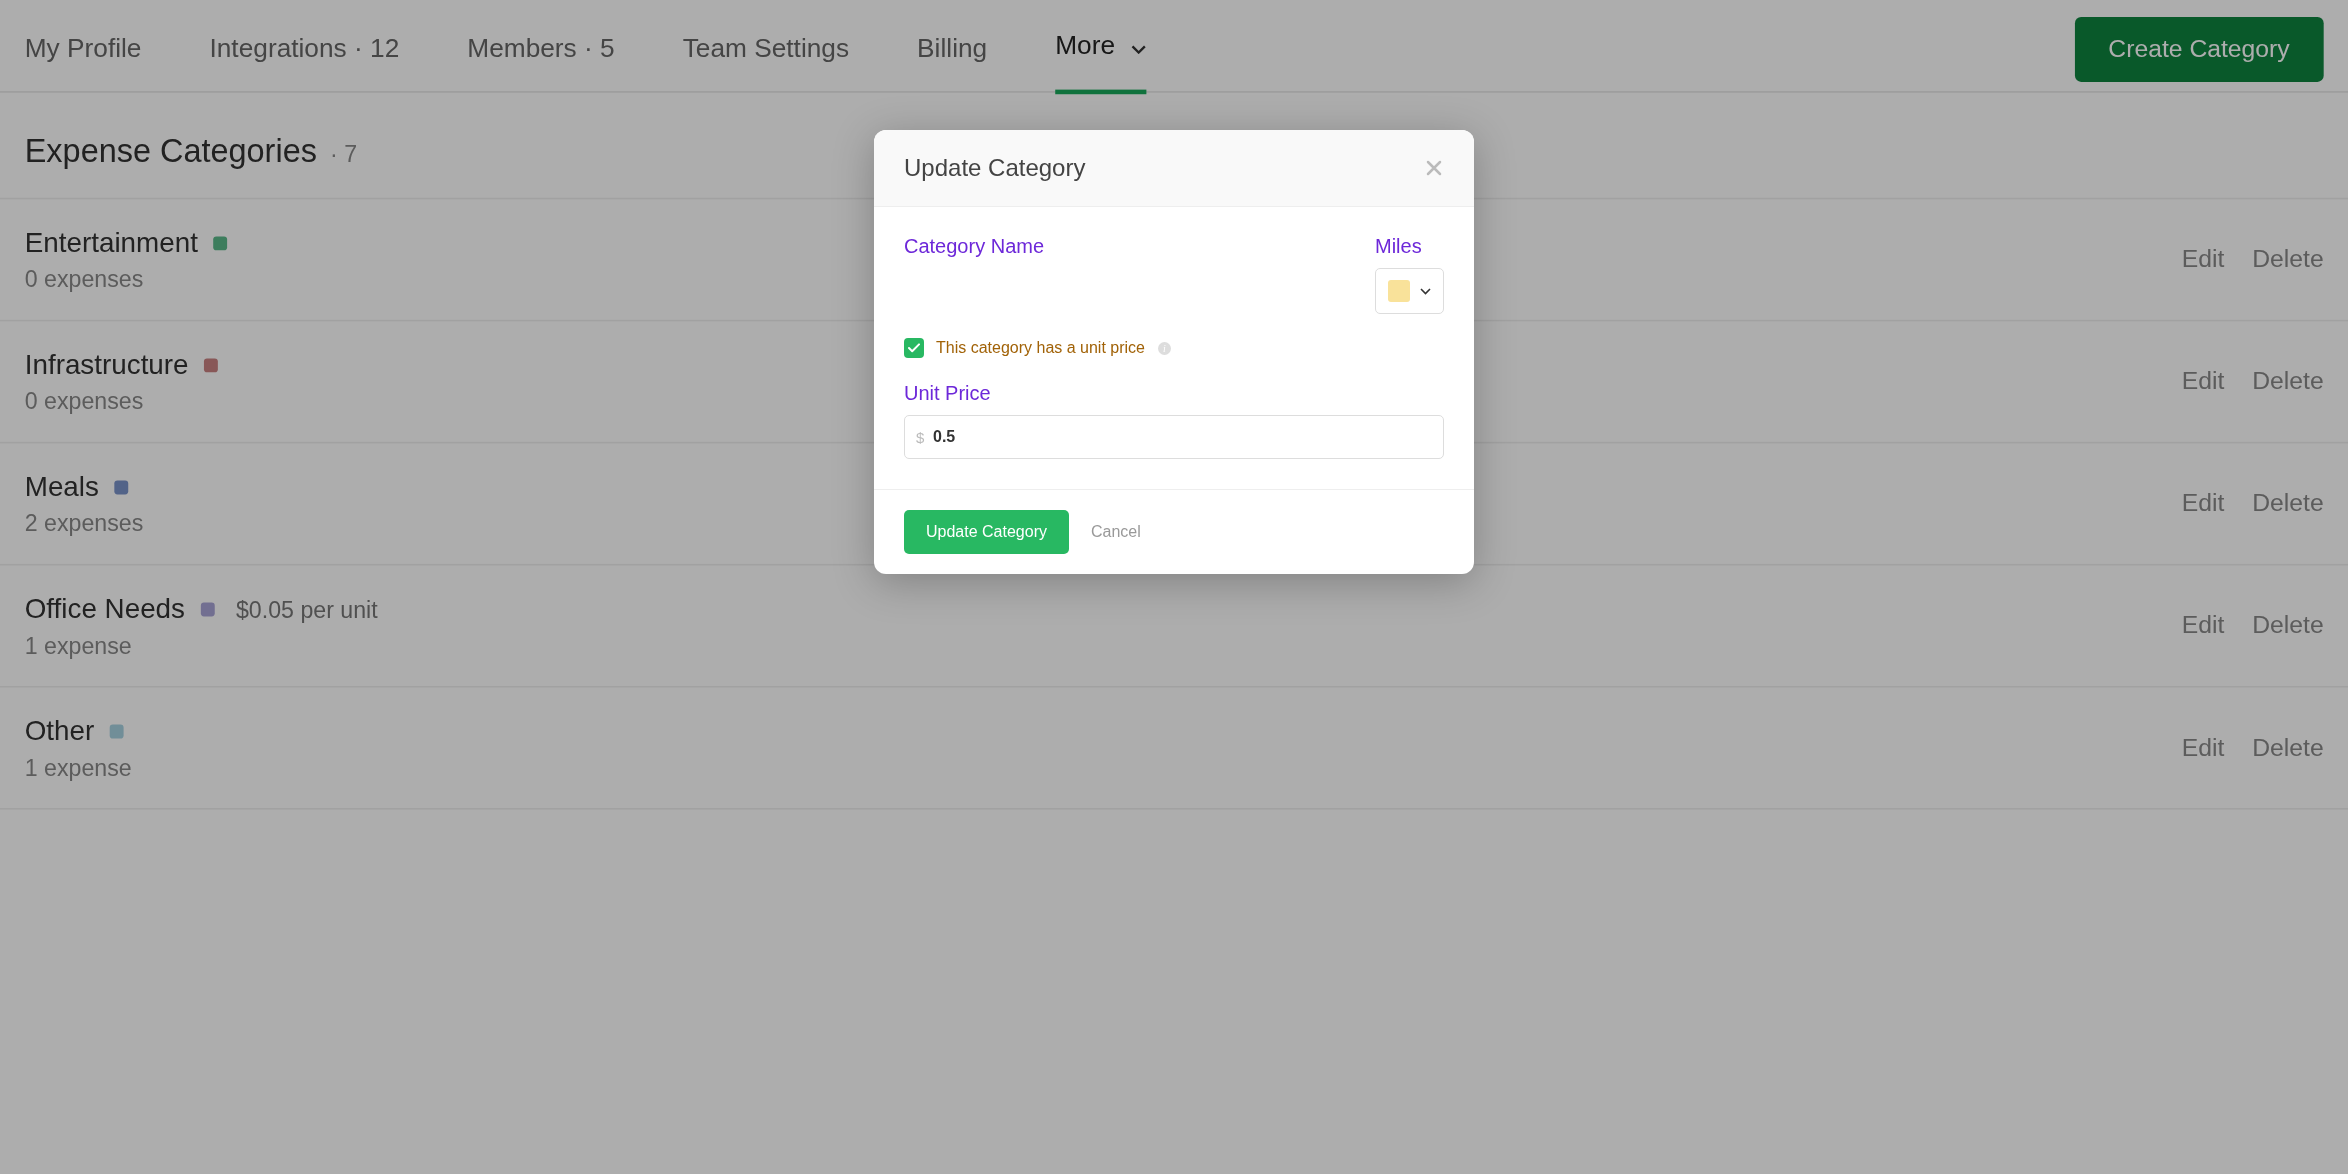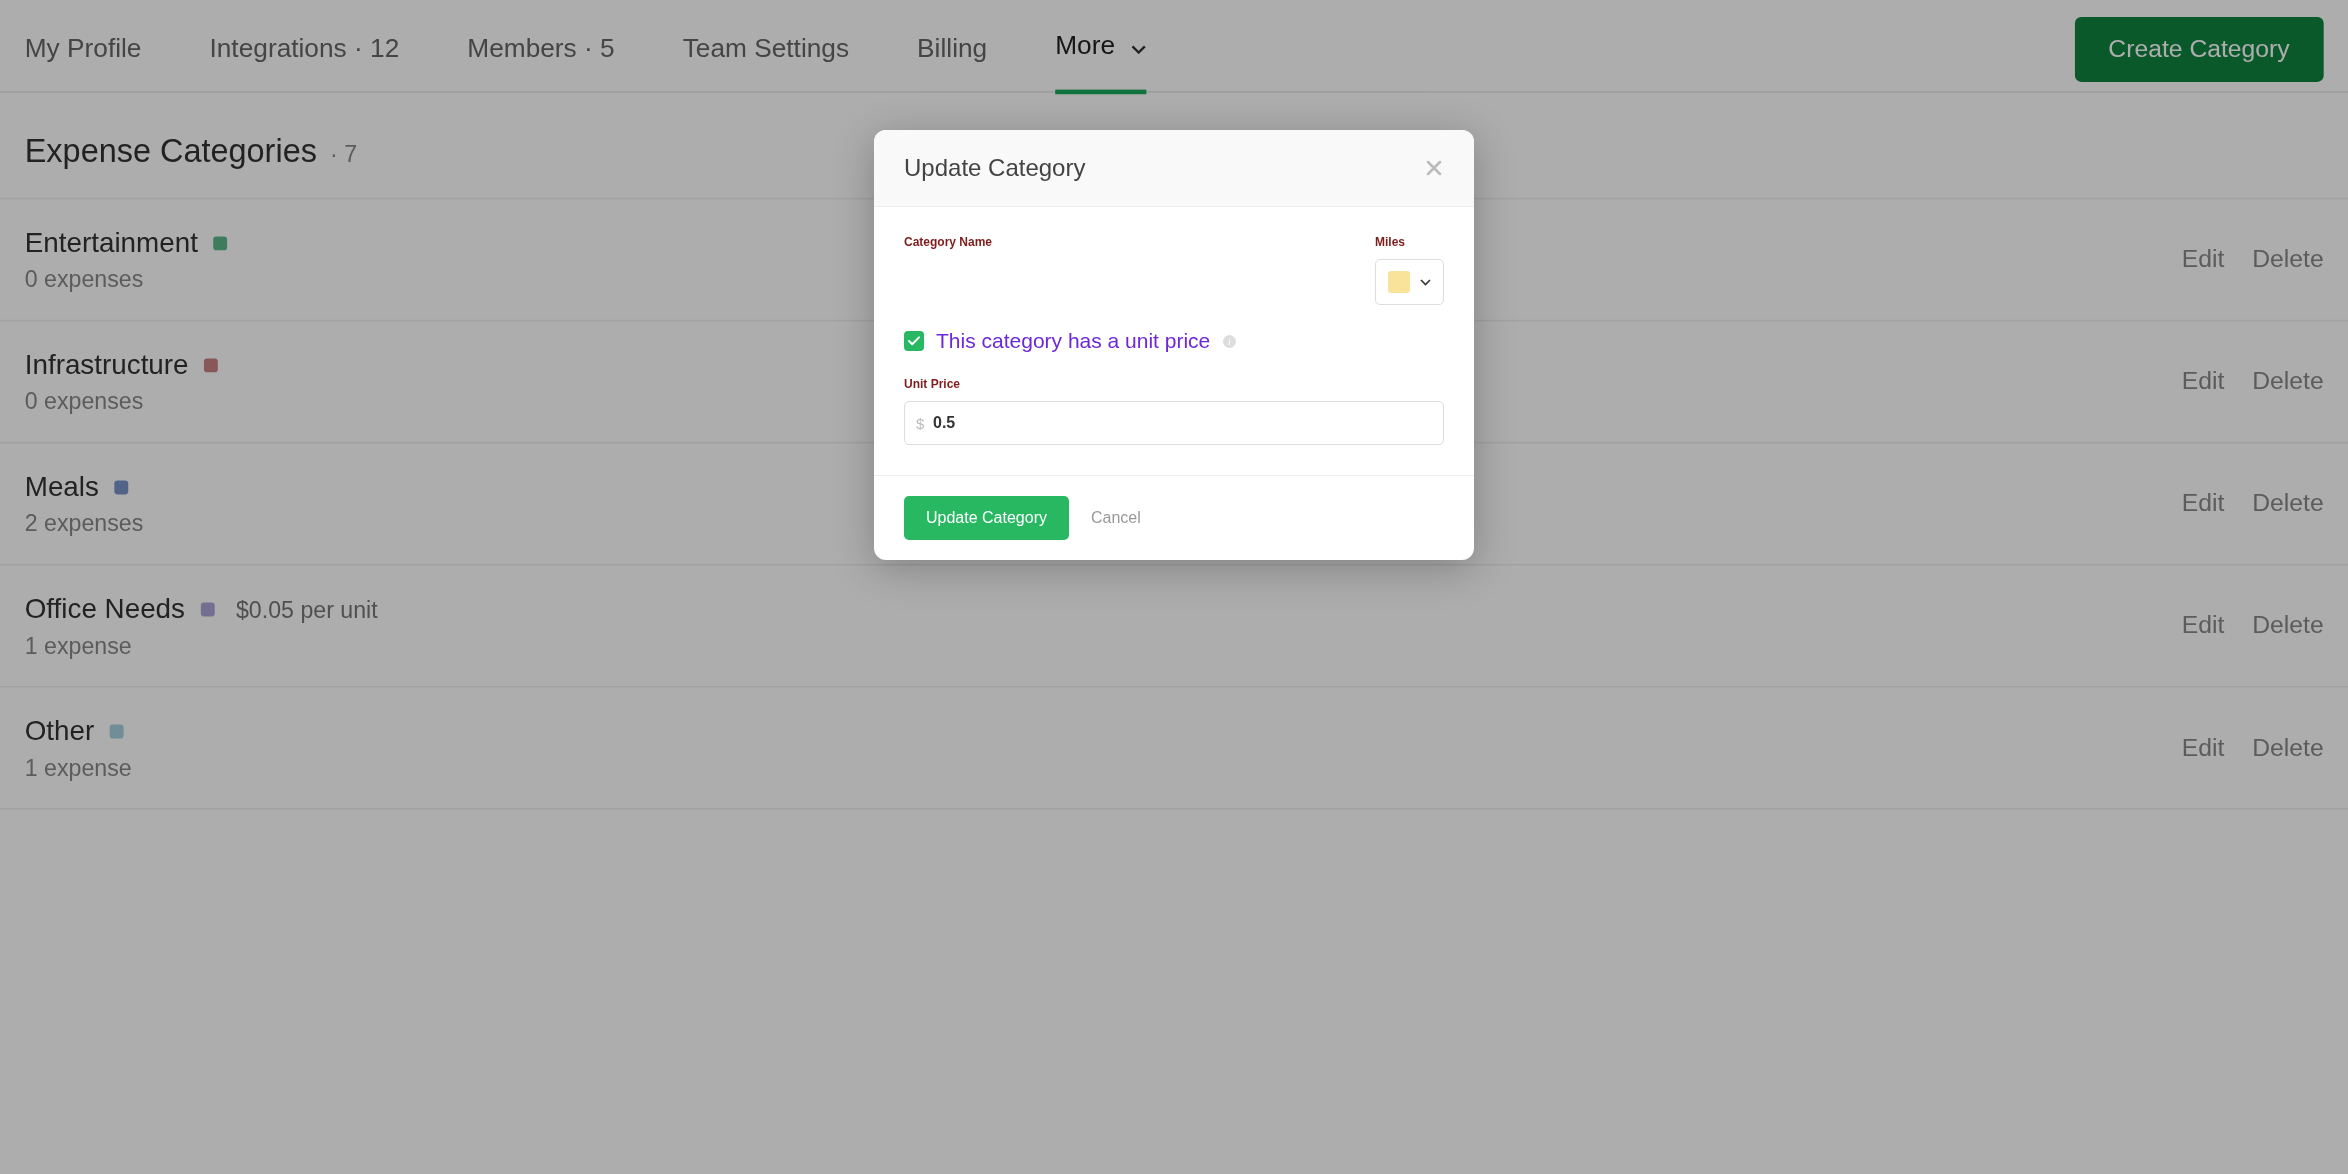--- a/index.html
+++ b/index.html
@@ -119,21 +119,21 @@
   justify-content: space-between;
   border-bottom: 1px solid #eee;
 }
 .modal-title { font-size: 24px; color: #444; font-weight: 500; }
 .close-x { color: #bbb; cursor: pointer; }
 .close-x svg { display:block; }
 .modal-body { padding: 28px 30px 30px 30px; }
 .form-row { display: flex; gap: 22px; }
 .field { display: flex; flex-direction: column; }
 .field.grow { flex: 1; }
-.label { font-size: 12px; color: #7f1d1d; margin-bottom: 10px; font-weight: bold; }
+.label { font-size: 20px; color: #6d28d9; margin-bottom: 10px; }
 .input {
   border: 1px solid #ddd;
   border-radius: 5px;
   padding: 12px 14px;
   font-size: 16px;
   color: #333;
   outline: none;
 }
 .input.highlight { border-color: #4dc58a; }
 .color-select {
@@ -147,21 +147,21 @@
   height: 46px;
 }
 .swatch { width: 22px; height: 22px; border-radius: 3px; background: #f9e29a; }
 .chev svg { display:block; }
 .checkbox-row { display: flex; align-items: center; gap: 12px; margin-top: 24px; }
 .chk {
   width: 20px; height: 20px; border-radius: 4px; background: #28b862;
   display: flex; align-items: center; justify-content: center; cursor: pointer;
 }
 .chk svg { display:block; }
-.chk-label { font-size: 21px; color: #6d28d9; }
+.chk-label { font-size: 16px; color: #a16207; }
 .info-icon { color: #ccc; display:inline-flex; }
 .unit-row { display: flex; gap: 22px; margin-top: 24px; }
 .price-wrap { position: relative; }
 .dollar {
   position: absolute;
   left: 12px;
   top: 50%;
   transform: translateY(-50%);
   color: #bbb;
   font-size: 15px;

